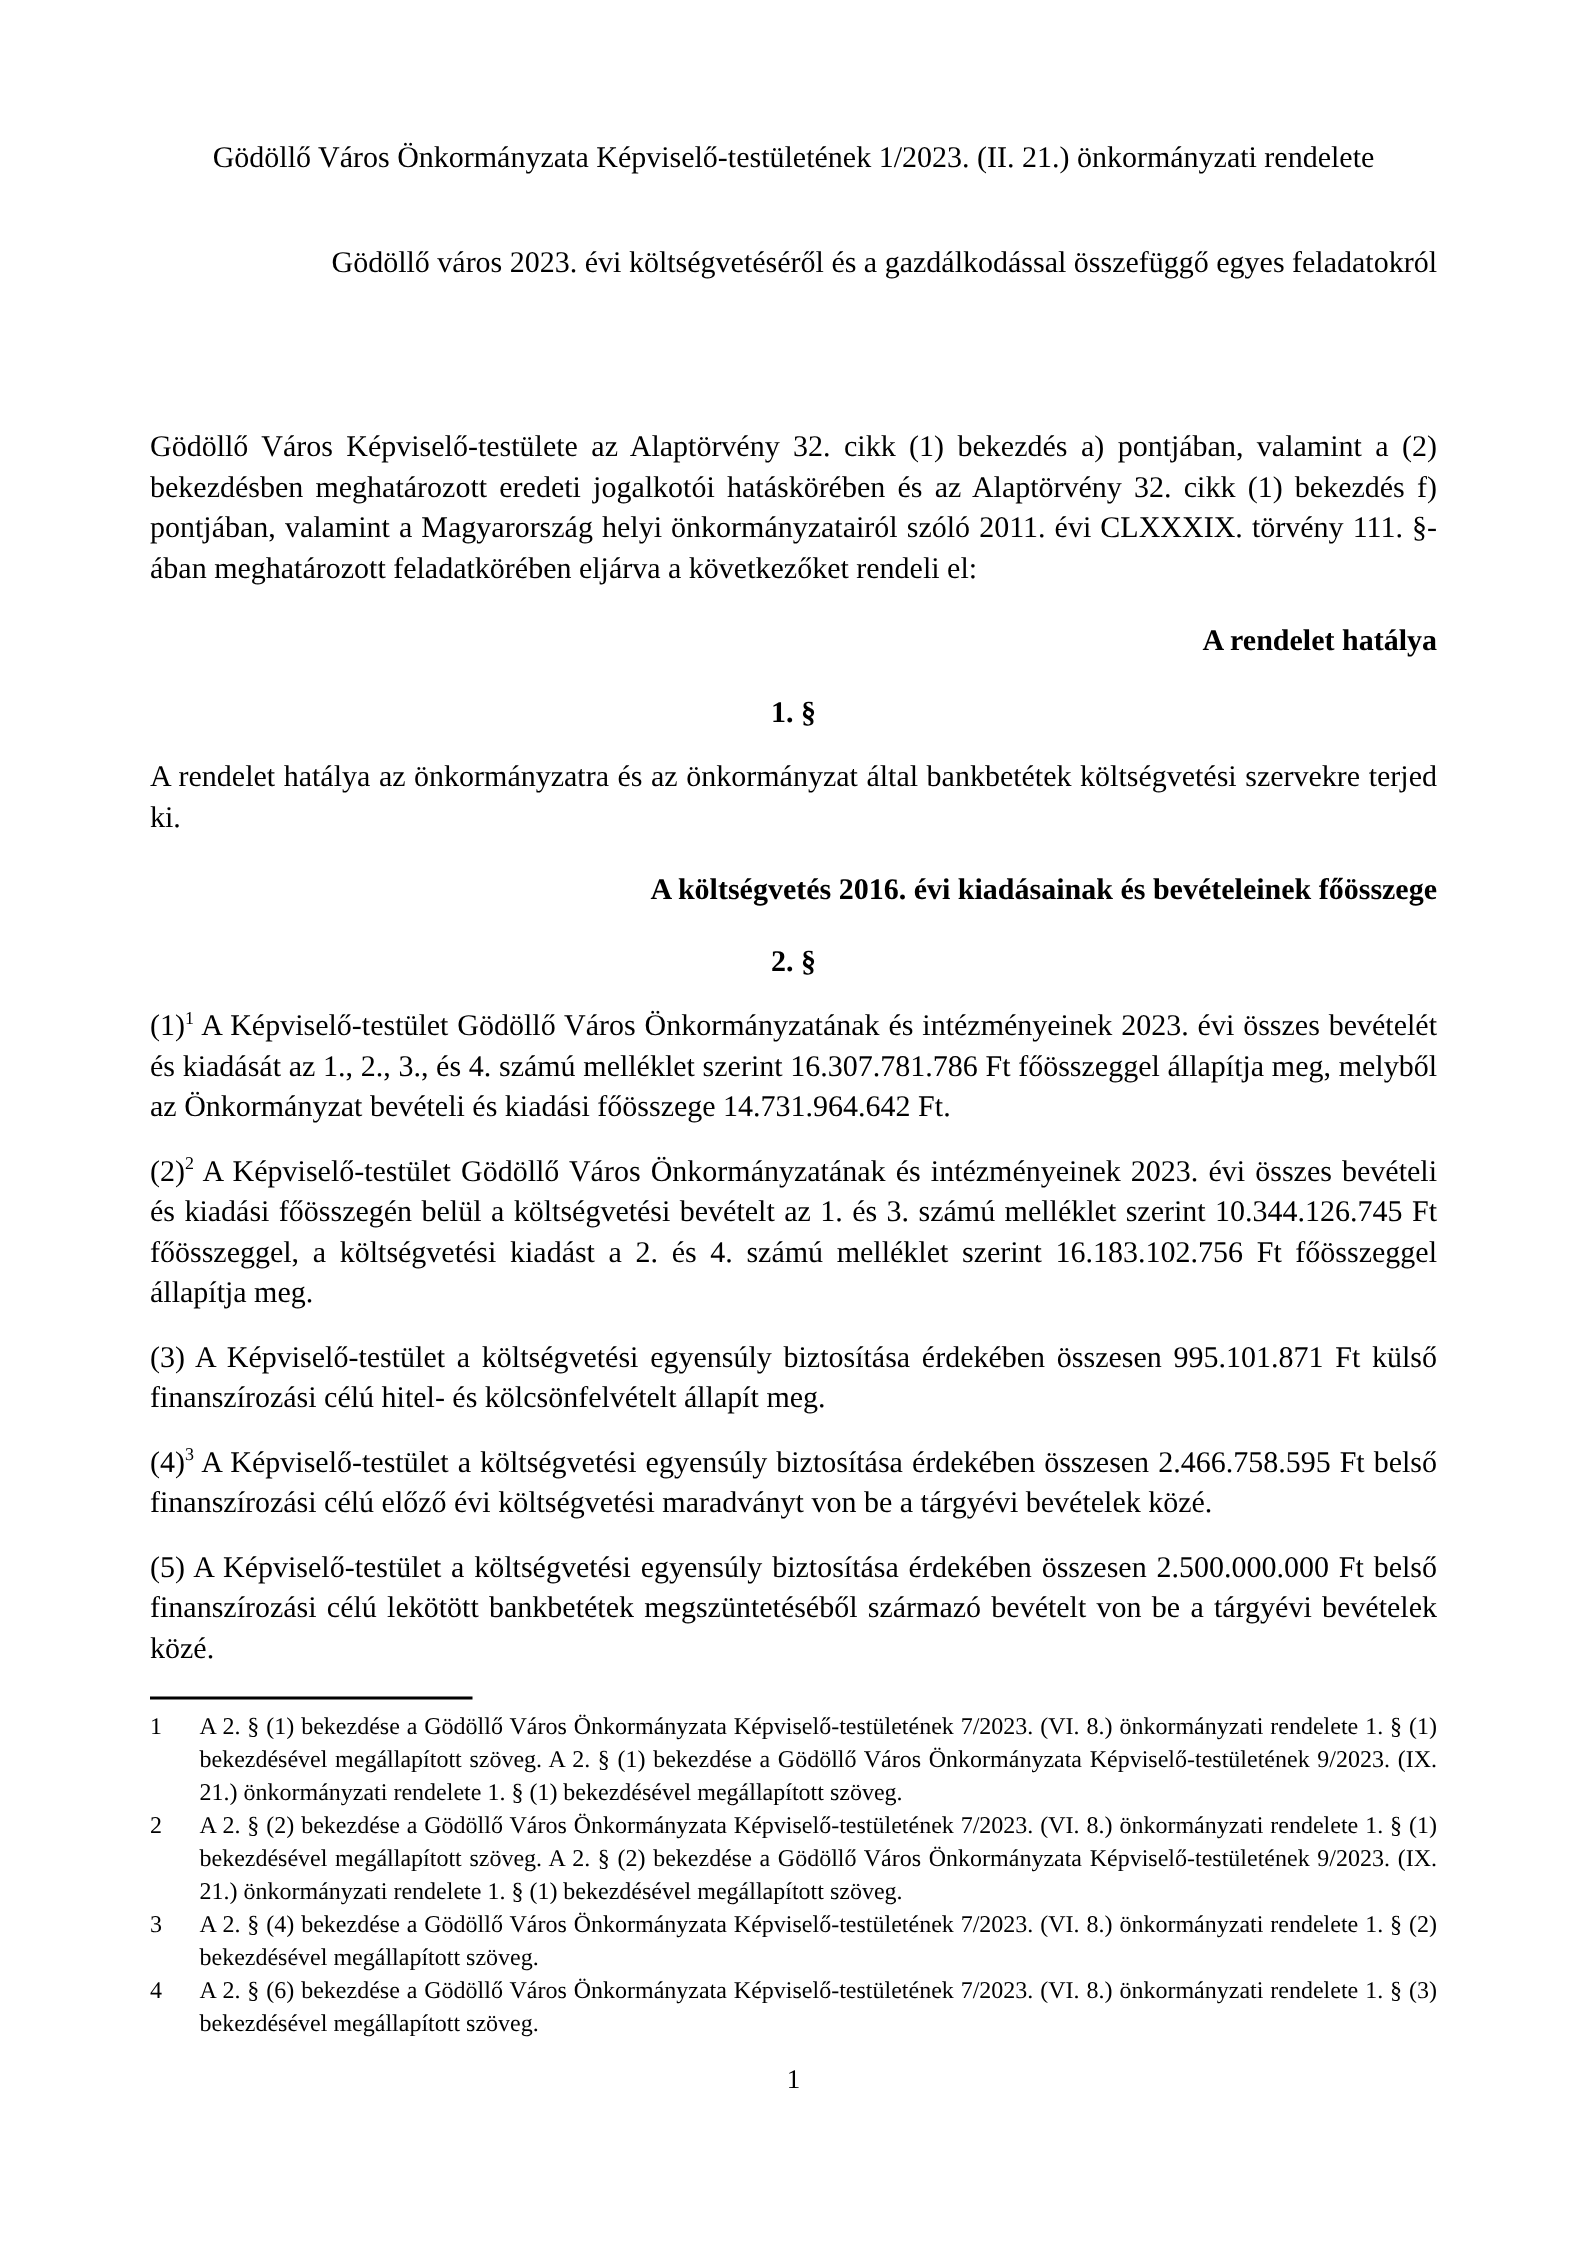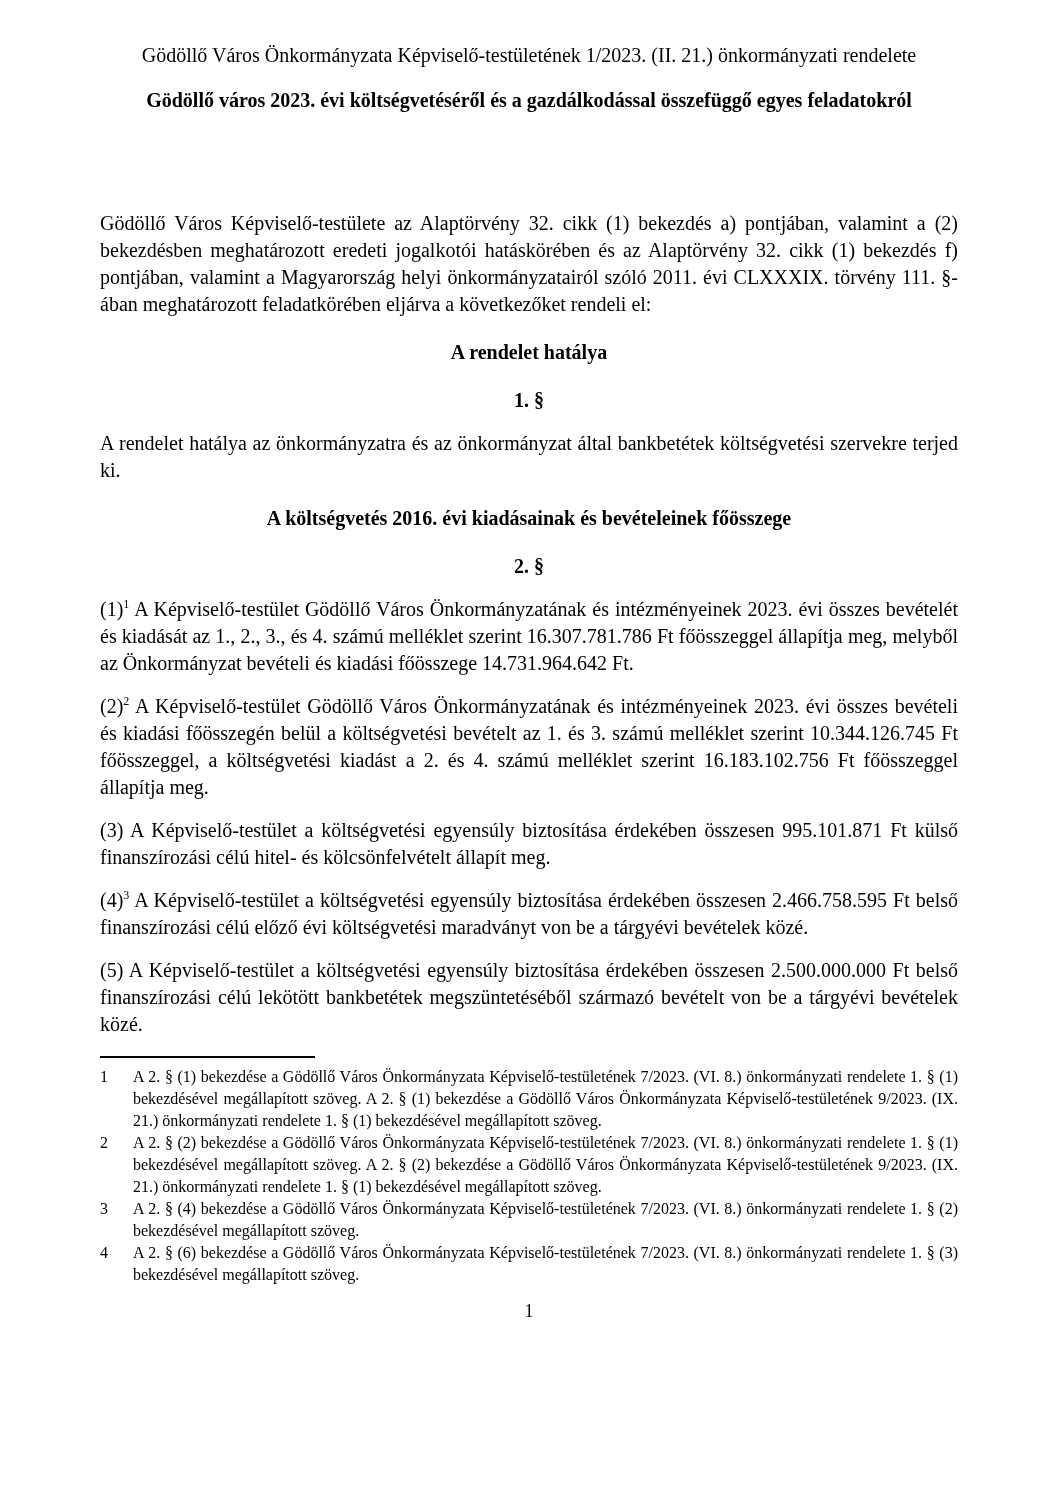--- a/index.html
+++ b/index.html
@@ -10,41 +10,41 @@
   .page {
     position: relative;
     width: 1058px;
     height: 1497px;
     box-sizing: border-box;
     background: #ffffff;
     color: #000000;
     font-family: "Liberation Serif", "DejaVu Serif", serif;
     font-size: 20px;
     line-height: 27px;
-    padding: 42px 100px 0 100px;
+    padding: 92px 100px 0 100px;
     overflow: hidden;
   }
   .doc-title {
     text-align: center;
     margin: 0;
   }
   .doc-subtitle {
-    text-align: center;
-    font-weight: bold;
-    margin: 18px 0 0 0;
+    text-align: right;
+    font-weight: normal;
+    margin: 43px 0 0 0;
   }
   p.body-p {
     text-align: justify;
     margin: 16px 0 0 0;
   }
   p.preamble {
     margin-top: 96px;
   }
   .sec-heading {
-    text-align: center;
+    text-align: right;
     font-weight: bold;
     font-size: 20px;
     margin: 21px 0 0 0;
     line-height: 27px;
   }
   .article-no {
     text-align: center;
     font-weight: bold;
     font-size: 20px;
     margin: 21px 0 0 0;

